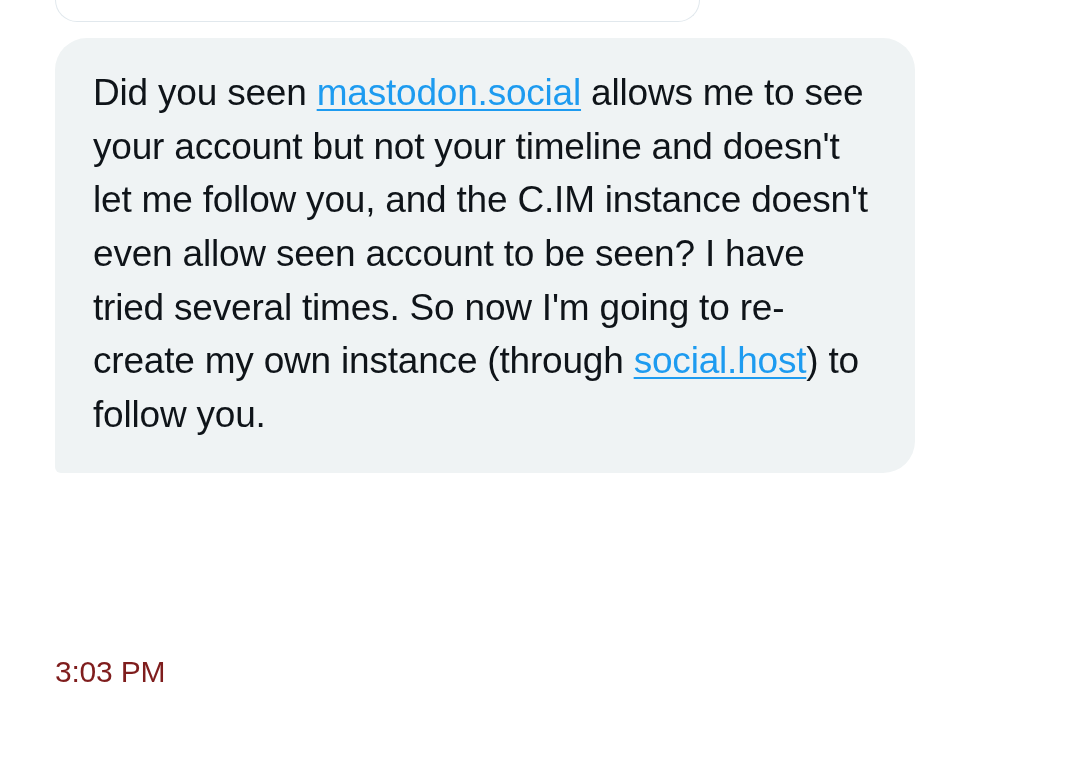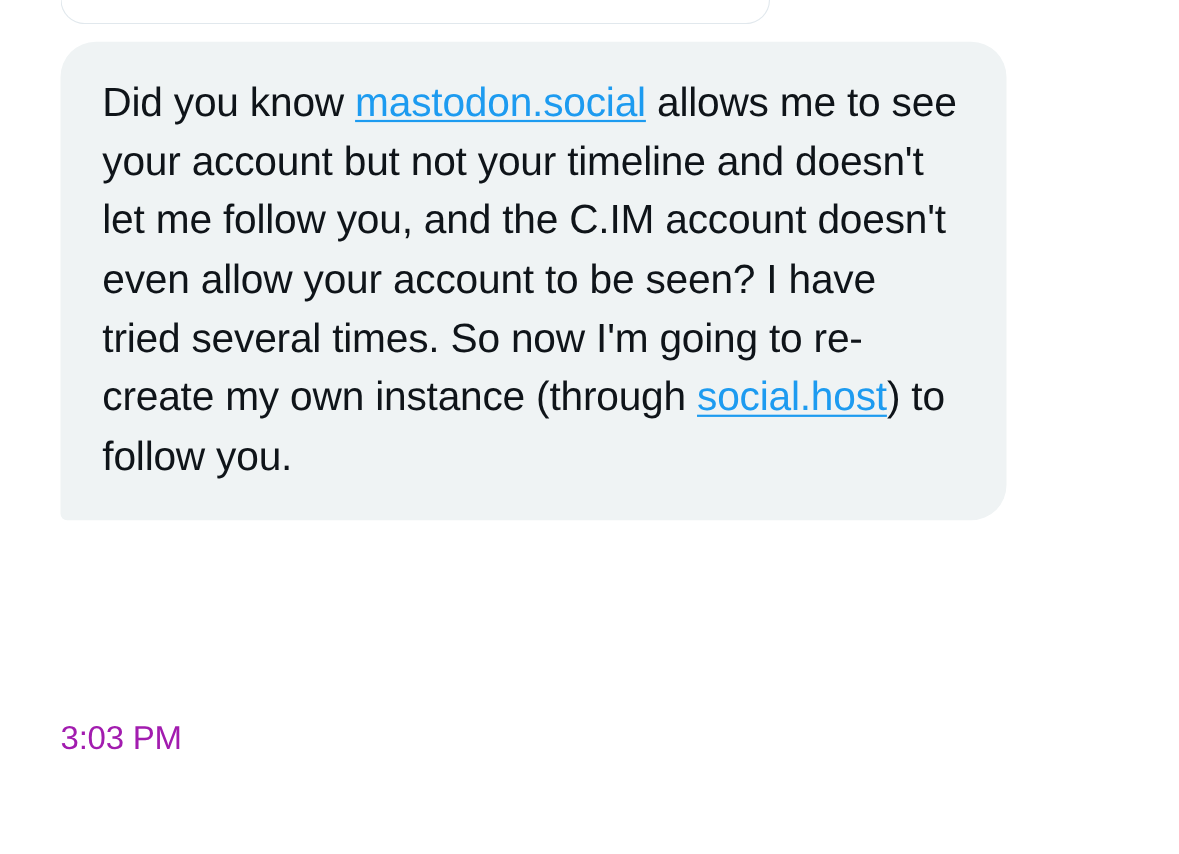--- a/index.html
+++ b/index.html
@@ -52,28 +52,28 @@
       text-decoration: underline;
       text-decoration-thickness: 2px;
       text-underline-offset: 4px;
     }
     
     .timestamp {
       position: absolute;
       top: 655px;
       left: 55px;
       font-size: 30px;
-      color: #a21caf;
+      color: #7f1d1d;
       letter-spacing: -0.2px;
     }
   </style>
 </head>
 <body>
 
 <div class="prev-bubble-edge"></div>
 
 <div class="message-bubble">
   <div class="message-text">
-    <span>Did you know </span><a href="#">mastodon.social</a><span> allows me to see your account but not your timeline and doesn't let me follow you, and the C.IM account doesn't even allow your account to be seen? I have tried several times. So now I'm going to re-create my own instance (through </span><a href="#">social.host</a><span>) to follow you.</span>
+    <span>Did you seen </span><a href="#">mastodon.social</a><span> allows me to see your account but not your timeline and doesn't let me follow you, and the C.IM instance doesn't even allow seen account to be seen? I have tried several times. So now I'm going to re-create my own instance (through </span><a href="#">social.host</a><span>) to follow you.</span>
   </div>
 </div>
 
 <div class="timestamp">3:03 PM</div>
 
 </body></html>

